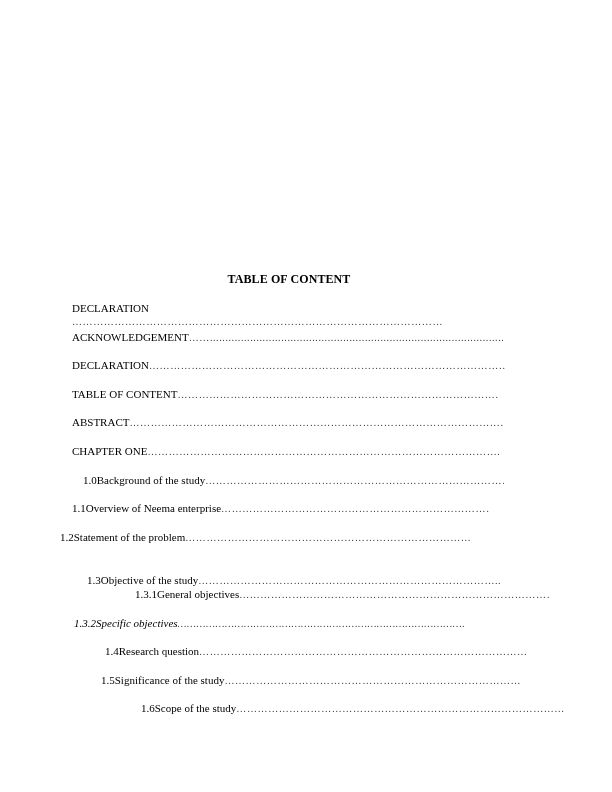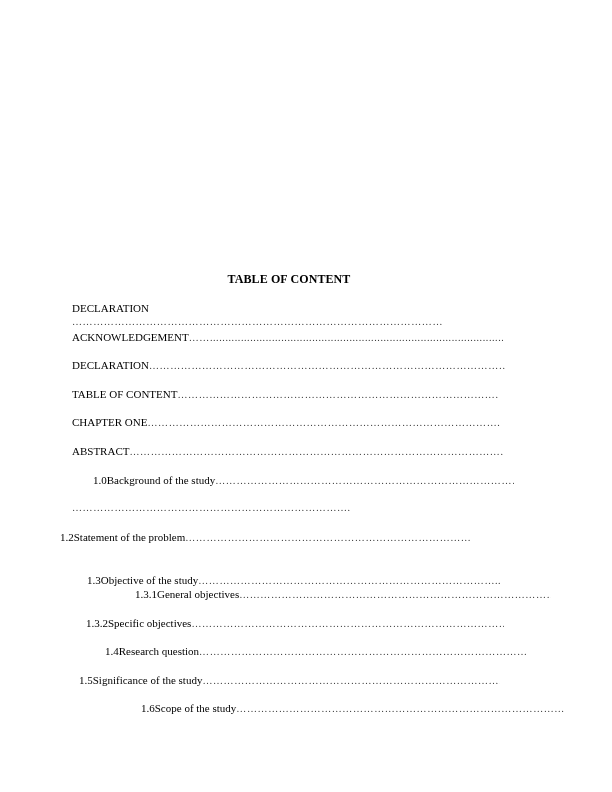--- a/index.html
+++ b/index.html
@@ -92,38 +92,39 @@
         </div>
       </li>
     <li class="toc-entry">
         <div class="inner" style="left: 72px; width: 431px;">
           <span class="label">TABLE OF CONTENT</span>
           <span class="leader">……………………………………………………………………………….</span>
         </div>
       </li>
     <li class="toc-entry">
         <div class="inner" style="left: 72px; width: 434px;">
+          <span class="label">ABSTRACT</span>
+          <span class="leader">…………………………………………………………………………………………….</span>
+        </div>
+      </li>
+    <li class="toc-entry">
+        <div class="inner" style="left: 72px; width: 434px;">
           <span class="label">CHAPTER ONE</span>
           <span class="leader">……………………………………………………………………………………….</span>
         </div>
       </li>
     <li class="toc-entry">
-        <div class="inner" style="left: 72px; width: 434px;">
-          <span class="label">ABSTRACT</span>
-          <span class="leader">…………………………………………………………………………………………….</span>
-        </div>
-      </li>
-    <li class="toc-entry">
-        <div class="inner" style="left: 93px; width: 421px;">
+        <div class="inner" style="left: 83px; width: 421px;">
           <span class="label">1.0Background of the study</span>
           <span class="leader">……………………………………………………………………………</span>
         </div>
       </li>
     <li class="toc-entry">
         <div class="inner" style="left: 72px; width: 418px;">
+          <span class="label">1.1Overview of Neema enterprise</span>
           <span class="leader">…………………………………………………………………….</span>
         </div>
       </li>
     <li class="toc-entry">
         <div class="inner" style="left: 60px; width: 413px;">
           <span class="label">1.2Statement of the problem</span>
           <span class="leader">………………………………………………………………………</span>
         </div>
       </li>
     <li class="toc-entry">
@@ -132,33 +133,33 @@
           <span class="leader">…………………………………………………………………………..</span>
         </div>
       </li>
     <li class="toc-entry">
         <div class="inner" style="left: 87px; width: 416px; margin-left: 48px;">
           <span class="label">1.3.1General objectives</span>
           <span class="leader">……………………………………………………………………………….</span>
         </div>
       </li>
     <li class="toc-entry">
-        <div class="inner" style="left: 86px; width: 418px;">
+        <div class="inner" style="left: 74px; width: 418px; font-style: italic;">
           <span class="label">1.3.2Specific objectives</span>
           <span class="leader">……………………………………………………………………………….</span>
         </div>
       </li>
     <li class="toc-entry">
         <div class="inner" style="left: 105px; width: 421px;">
           <span class="label">1.4Research question</span>
           <span class="leader">…………………………………………………………………………………..</span>
         </div>
       </li>
     <li class="toc-entry">
-        <div class="inner" style="left: 79px; width: 421px;">
+        <div class="inner" style="left: 101px; width: 421px;">
           <span class="label">1.5Significance of the study</span>
           <span class="leader">…………………………………………………………………………...</span>
         </div>
       </li>
     <li class="toc-entry">
         <div class="inner" style="left: 105px; width: 423px; margin-left: 36px;">
           <span class="label">1.6Scope of the study</span>
           <span class="leader">……………………………………………………………………………………..</span>
         </div>
       </li>

